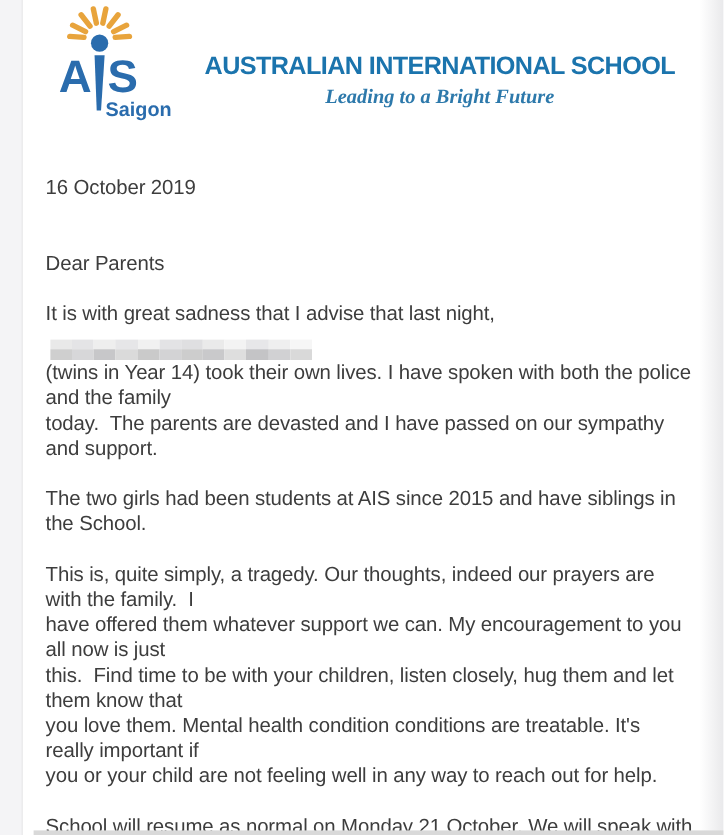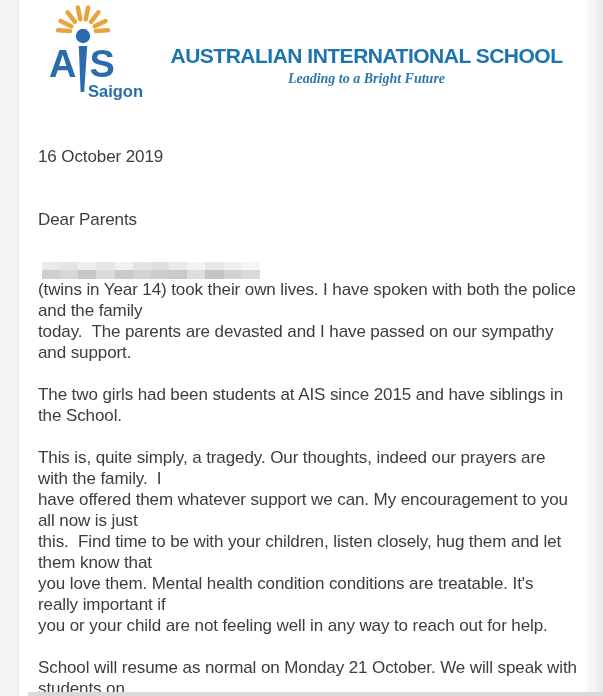--- a/index.html
+++ b/index.html
@@ -33,21 +33,21 @@
     position: absolute; left: 150px; top: 44px; width: 433px;
     text-align: center;
   }
   .school-name {
     font-size: 21px; font-weight: bold; letter-spacing: -0.5px;
     color: #1b74ad; white-space: nowrap;
   }
   .tagline {
     margin-top: 3px;
     font-family: "Liberation Serif", serif; font-style: italic; font-weight: 700;
-    font-size: 14px; color: #2d79ab;
+    font-size: 17px; color: #2d79ab;
   }
 
   
   .letter {
     padding: 0 26px 0 38px;
     font-size: 17px; line-height: 21px; letter-spacing: -0.1px;
   }
   .letter p { margin: 0; }
   .preline { white-space: pre-wrap; }
   .date { margin-top: 42px !important; }
@@ -101,21 +101,21 @@
     <div class="tagline">Leading to a Bright Future</div>
   </div>
 </div>
 
 <div class="letter">
 
   <p class="date">16 October 2019</p>
 
   <p class="salutation">Dear Parents</p>
 
-  <p class="para"><span class="redacted">
+  <p class="para"><span>It is with great sadness that I advise that last night,</span><span class="redacted">
         <i style="background: rgb(233, 233, 233);"></i>
         <i style="background: rgb(228, 228, 230);"></i>
         <i style="background: rgb(238, 238, 238);"></i>
         <i style="background: rgb(230, 230, 232);"></i>
         <i style="background: rgb(241, 241, 241);"></i>
         <i style="background: rgb(227, 227, 229);"></i>
         <i style="background: rgb(223, 223, 225);"></i>
         <i style="background: rgb(234, 234, 234);"></i>
         <i style="background: rgb(243, 243, 243);"></i>
         <i style="background: rgb(231, 231, 233);"></i>

